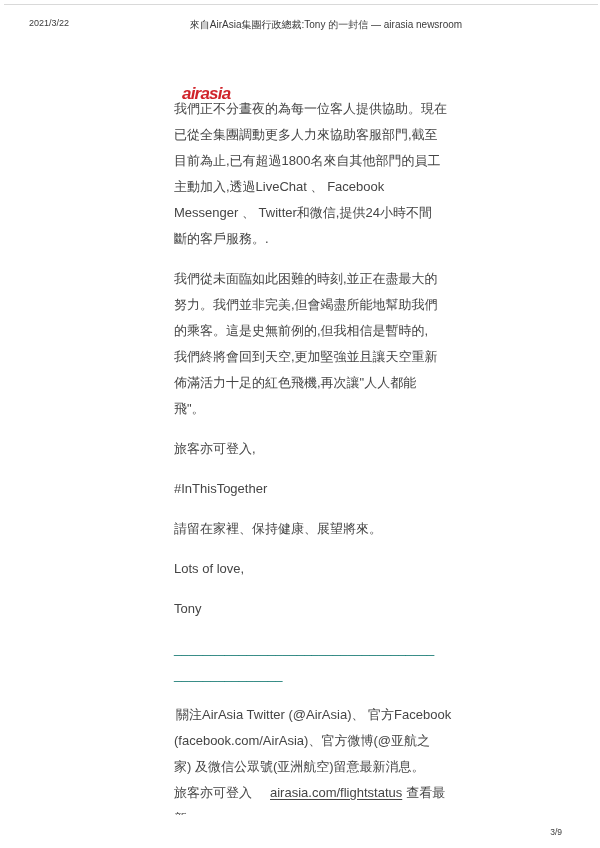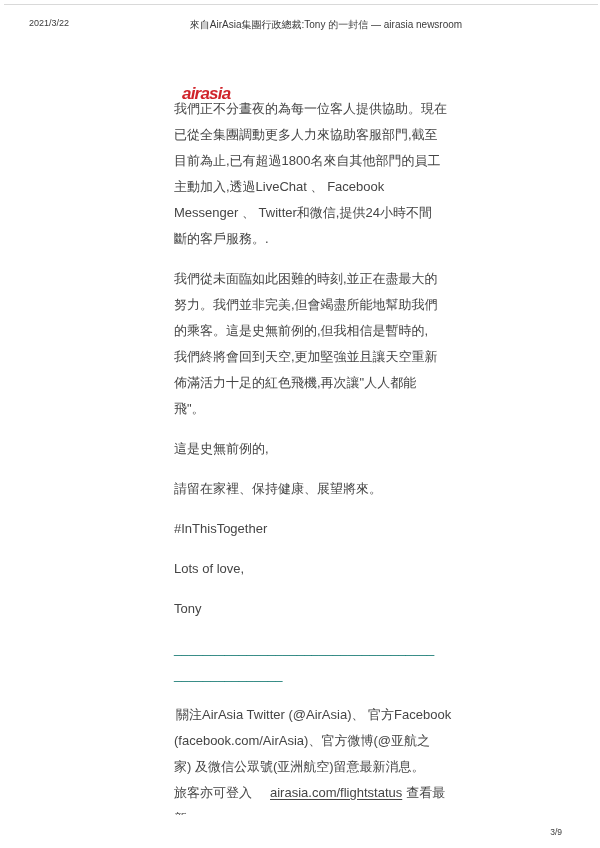--- a/index.html
+++ b/index.html
@@ -104,25 +104,25 @@
 Messenger 、 Twitter和微信,提供24小時不間
 斷的客戶服務。.</p>
 
     <p class="p-hardest-time">我們從未面臨如此困難的時刻,並正在盡最大的
 努力。我們並非完美,但會竭盡所能地幫助我們
 的乘客。這是史無前例的,但我相信是暫時的,
 我們終將會回到天空,更加堅強並且讓天空重新
 佈滿活力十足的紅色飛機,再次讓"人人都能
 飛"。</p>
 
-    <p>這是史無前例的,</p>
+    <p>旅客亦可登入,</p>
+
+    <p>#InThisTogether</p>
 
     <p>請留在家裡、保持健康、展望將來。</p>
-
-    <p>#InThisTogether</p>
 
     <p>Lots of love,</p>
 
     <p class="p-tony-signature">Tony</p>
 
     <p class="p-divider">____________________________________
 _______________</p>
 
     <p class="p-social-follow"><span>關注AirAsia Twitter (@AirAsia)、 官方Facebook
 (facebook.com/AirAsia)、官方微博(@亚航之

